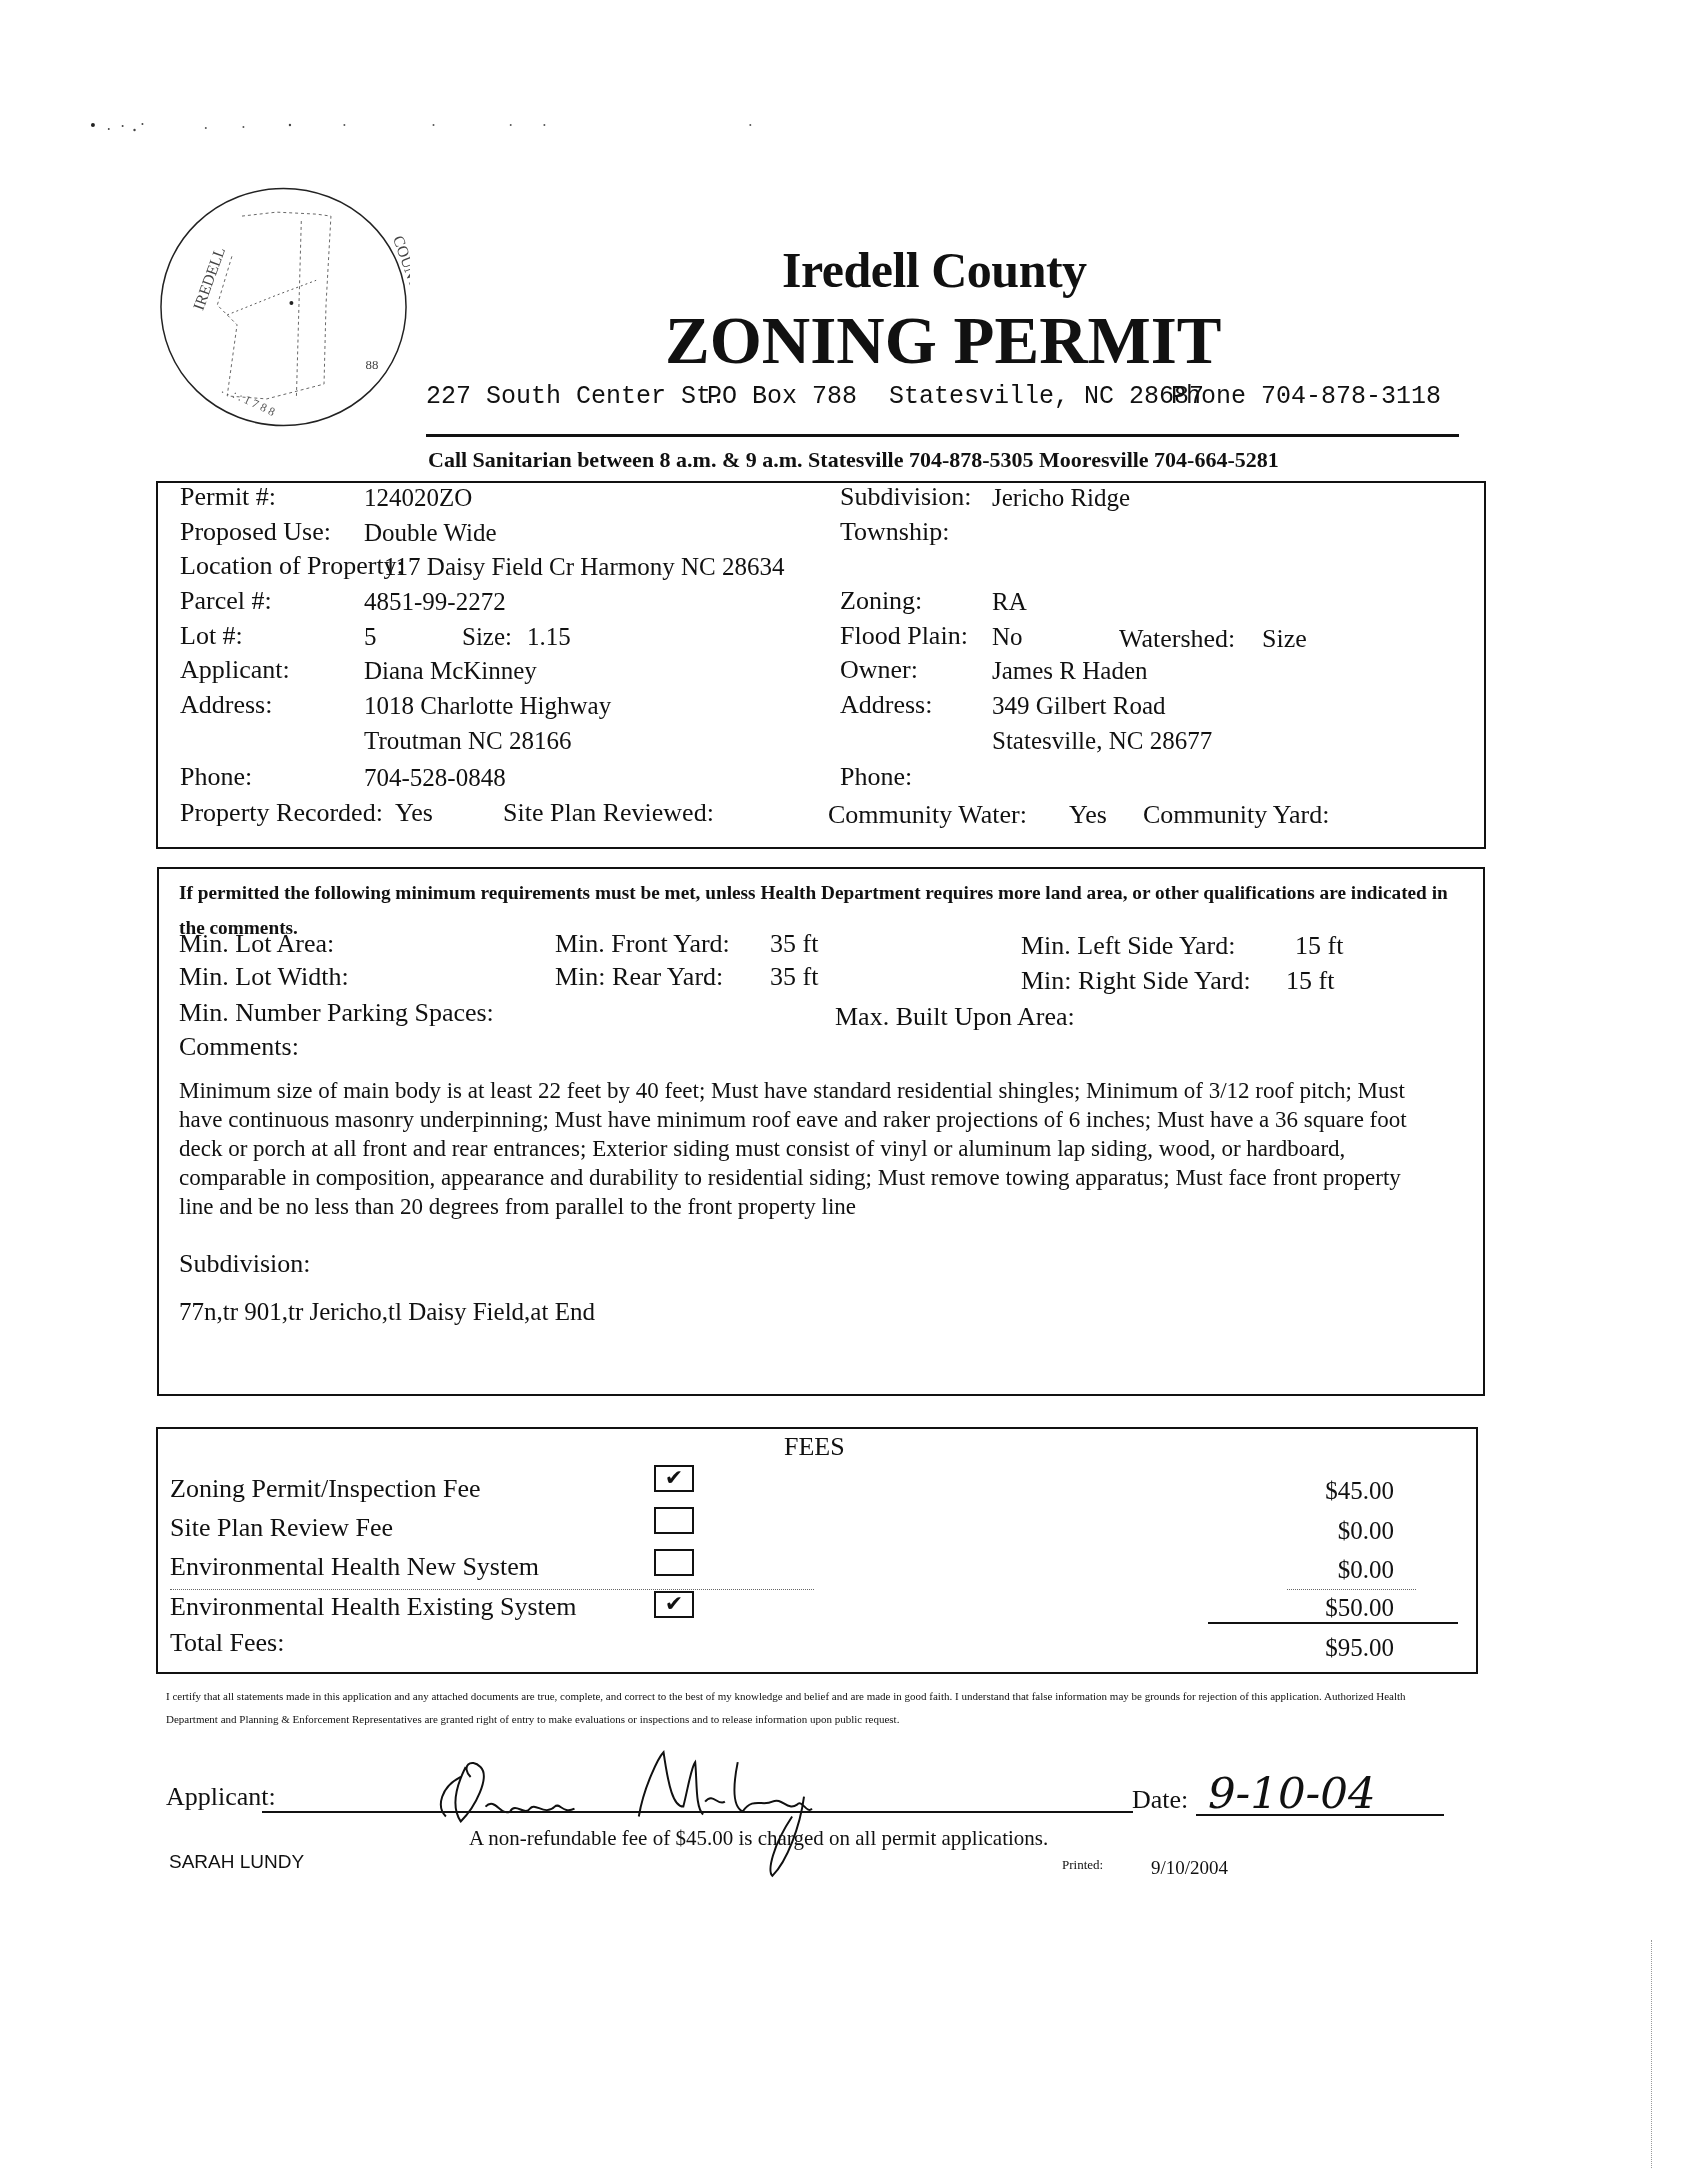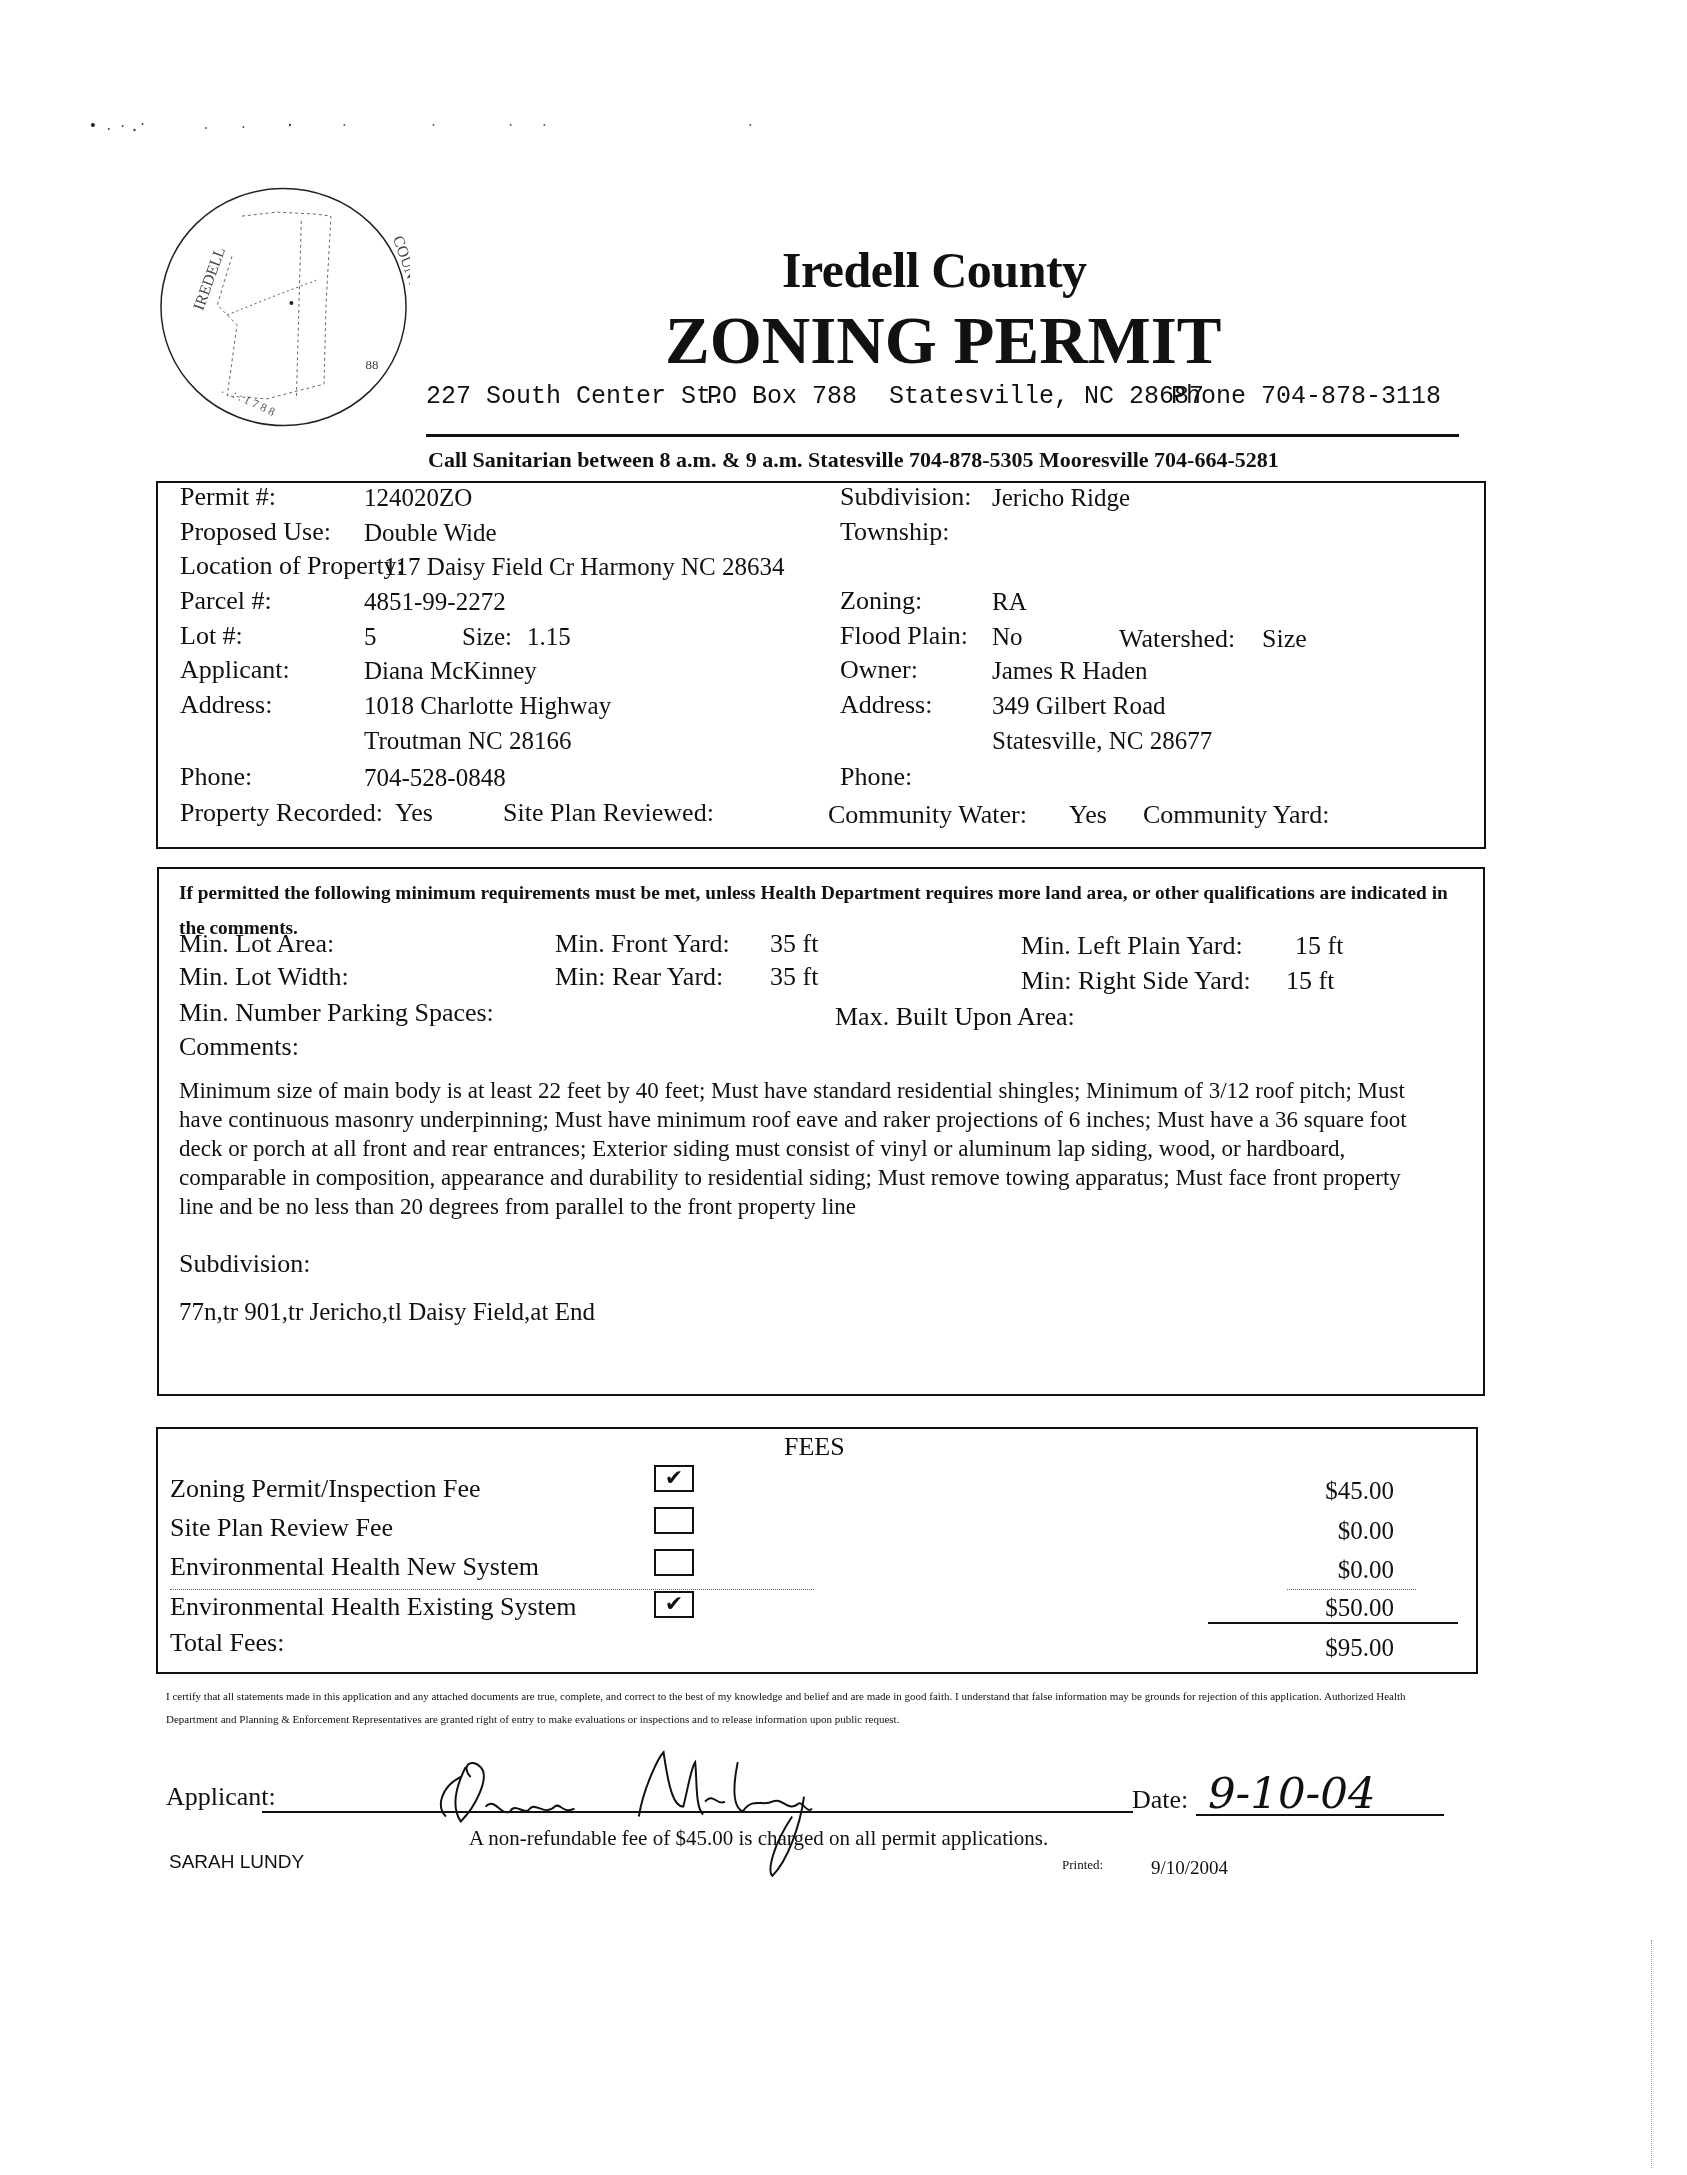--- a/index.html
+++ b/index.html
@@ -137,21 +137,21 @@
   <div class="abs f26" style="left:1143px;top:800px">Community Yard:</div>
 </div>
 
 <div class="box box2"></div>
 <div>
   <div class="abs f20b" style="left:179px;top:875px;width:1277px;white-space:normal;line-height:35px">If permitted the following minimum requirements must be met, unless Health Department requires more land area, or other qualifications are indicated in the comments.</div>
 
   <div class="abs f26" style="left:179px;top:929px">Min. Lot Area:</div>
   <div class="abs f26" style="left:555px;top:929px">Min. Front Yard:</div>
   <div class="abs f26" style="left:770px;top:929px">35 ft</div>
-  <div class="abs f26" style="left:1021px;top:931px">Min. Left Plain Yard:</div>
+  <div class="abs f26" style="left:1021px;top:931px">Min. Left Side Yard:</div>
   <div class="abs f26" style="left:1295px;top:931px">15 ft</div>
 
   <div class="abs f26" style="left:179px;top:962px">Min. Lot Width:</div>
   <div class="abs f26" style="left:555px;top:962px">Min: Rear Yard:</div>
   <div class="abs f26" style="left:770px;top:962px">35 ft</div>
   <div class="abs f26" style="left:1021px;top:966px">Min: Right Side Yard:</div>
   <div class="abs f26" style="left:1286px;top:966px">15 ft</div>
 
   <div class="abs f26" style="left:179px;top:998px">Min. Number Parking Spaces:</div>
   <div class="abs f26" style="left:835px;top:1002px">Max. Built Upon Area:</div>

